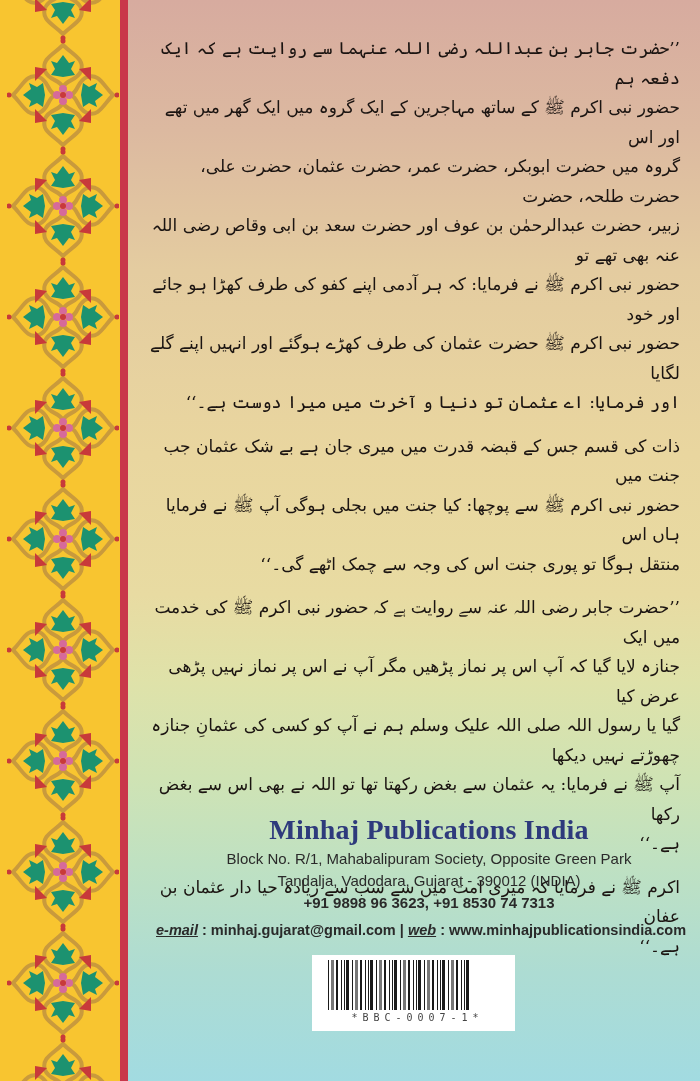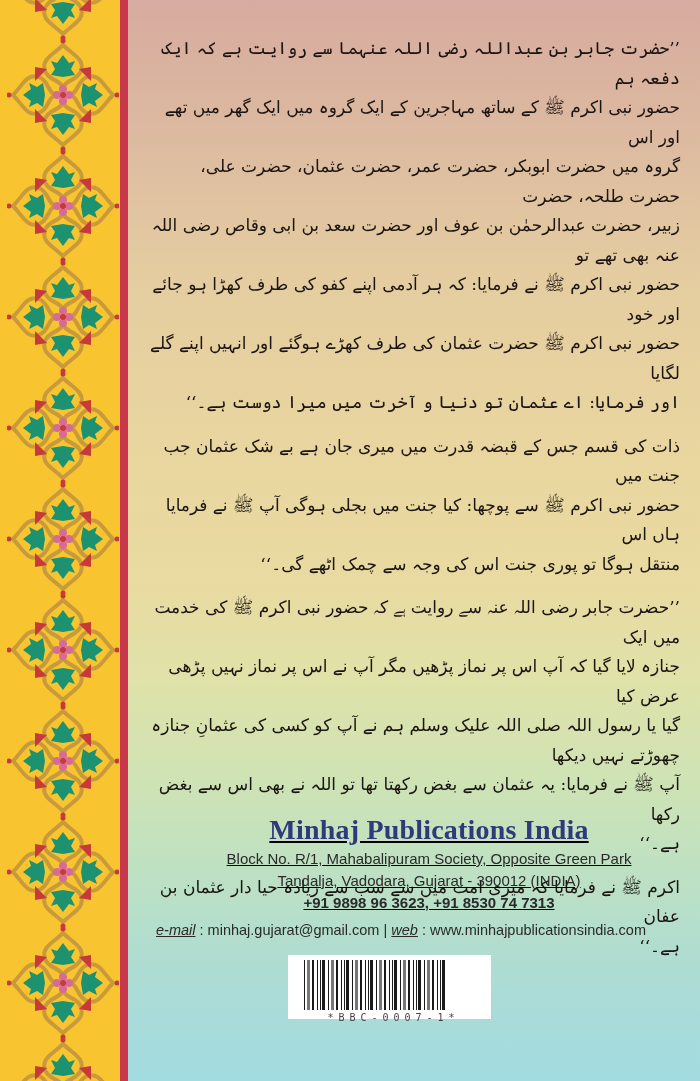--- a/index.html
+++ b/index.html
@@ -30,40 +30,41 @@
   .text-area {
     position: absolute; left: 20px; top: 34px; width: 532px;
     direction: rtl; text-align: justify; text-align-last: right;
     color: #1b1411; font-family: "DejaVu Serif", serif; font-size: 17px;
     line-height: 29.5px;
   }
   .para { margin-bottom: 14px; }
   .para-end { display: block; text-align: right; }
 
   .publisher {
-    position: absolute; left: 0; top: 814px; width: 572px; text-align: center; text-decoration: underline;
+    position: absolute; left: 0; top: 814px; width: 572px; text-align: center;
   }
   .pub-title {
     font-family: "Liberation Serif", serif; font-weight: bold;
     font-size: 28px; color: #2e3a7c; letter-spacing: 0.2px; margin-left: 30px;
   }
   .pub-line {
     font-family: "Liberation Sans", sans-serif; font-size: 15px; color: #2a2a2a;
     line-height: 22px; margin-left: 30px;
   }
   .pub-line.bold { font-weight: bold; font-size: 15px; }
   .contact {
     position: absolute; left: 28px; top: 922px; width: 540px;
     font-family: "Liberation Sans", sans-serif; font-size: 14.5px; color: #2a2a2a;
     white-space: nowrap;
+    font-weight: bold;
   }
   .contact .lbl { font-style: italic; text-decoration: underline; }
 
   .barcode-box {
-    position: absolute; left: 160px; top: 955px; width: 203px; height: 64px;
+    position: absolute; left: 184px; top: 955px; width: 203px; height: 76px;
     background: #ffffff; padding: 5px 8px 0 16px;
   }
   .bars { display: flex; height: 50px; align-items: stretch; }
   .bars span { display: block; height: 100%; }
   .barcode-text {
     font-family: "DejaVu Sans Mono", monospace; font-size: 10px; color: #444;
     text-align: center; letter-spacing: 5px; margin-top: 2px;
   }
 </style>
 </head>

